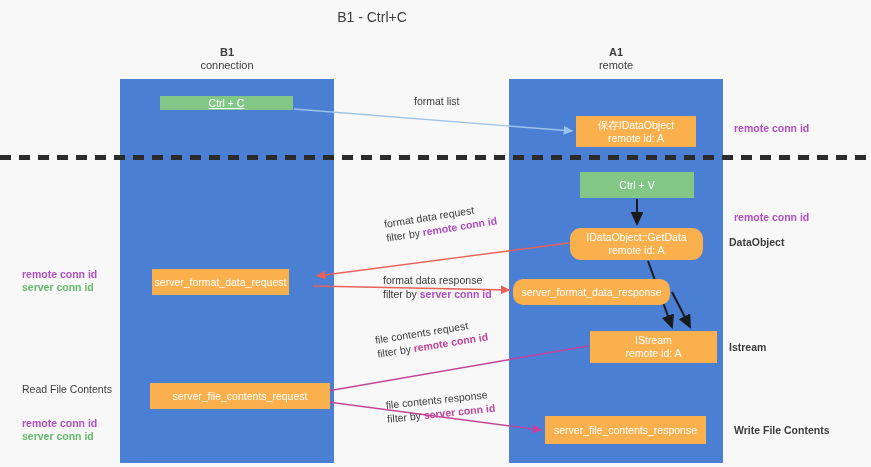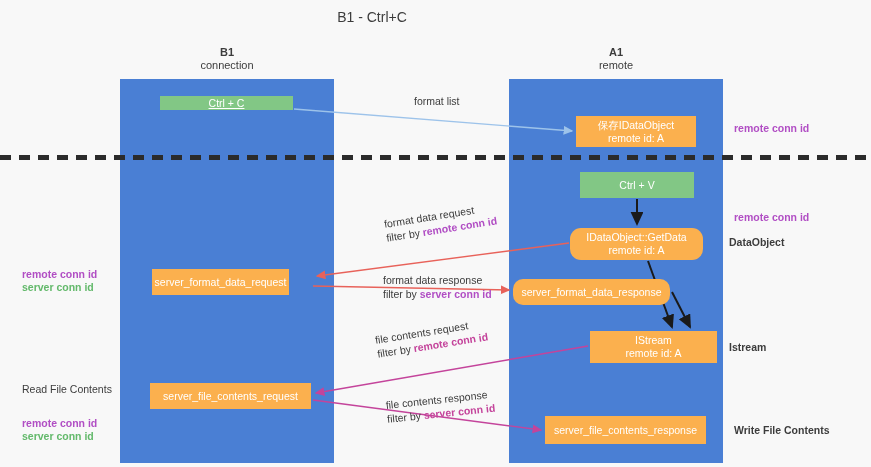--- a/index.html
+++ b/index.html
@@ -45,21 +45,21 @@
   .box.orange{background:#fbb04e;}
   .box .ln{display:block;white-space:nowrap;}
 
   #box-ctrlc{left:160px;top:96px;width:133px;height:14px;text-decoration:underline;}
   #box-save-ido{left:576px;top:116px;width:120px;height:31px;}
   #box-ctrlv{left:580px;top:172px;width:114px;height:26px;}
   #box-getdata{left:570px;top:228px;width:133px;height:32px;border-radius:11px;}
   #box-sfdreq{left:152px;top:269px;width:137px;height:26px;}
   #box-sfdresp{left:513px;top:279px;width:157px;height:26px;border-radius:10px;}
   #box-istream{left:590px;top:331px;width:127px;height:32px;}
-  #box-sfcreq{left:150px;top:383px;width:161px;height:26px;}
+  #box-sfcreq{left:150px;top:383px;width:180px;height:26px;}
   #box-sfcresp{left:545px;top:416px;width:161px;height:28px;}
 
   
   #dashed{
     position:absolute;left:0px;top:155px;width:871px;height:5px;
     background:repeating-linear-gradient(to right,#2b2b2b 0px,#2b2b2b 11px,rgba(0,0,0,0) 11px,rgba(0,0,0,0) 19px);
   }
 
   
   .note{position:absolute;font-size:10.5px;line-height:13px;white-space:nowrap;}

